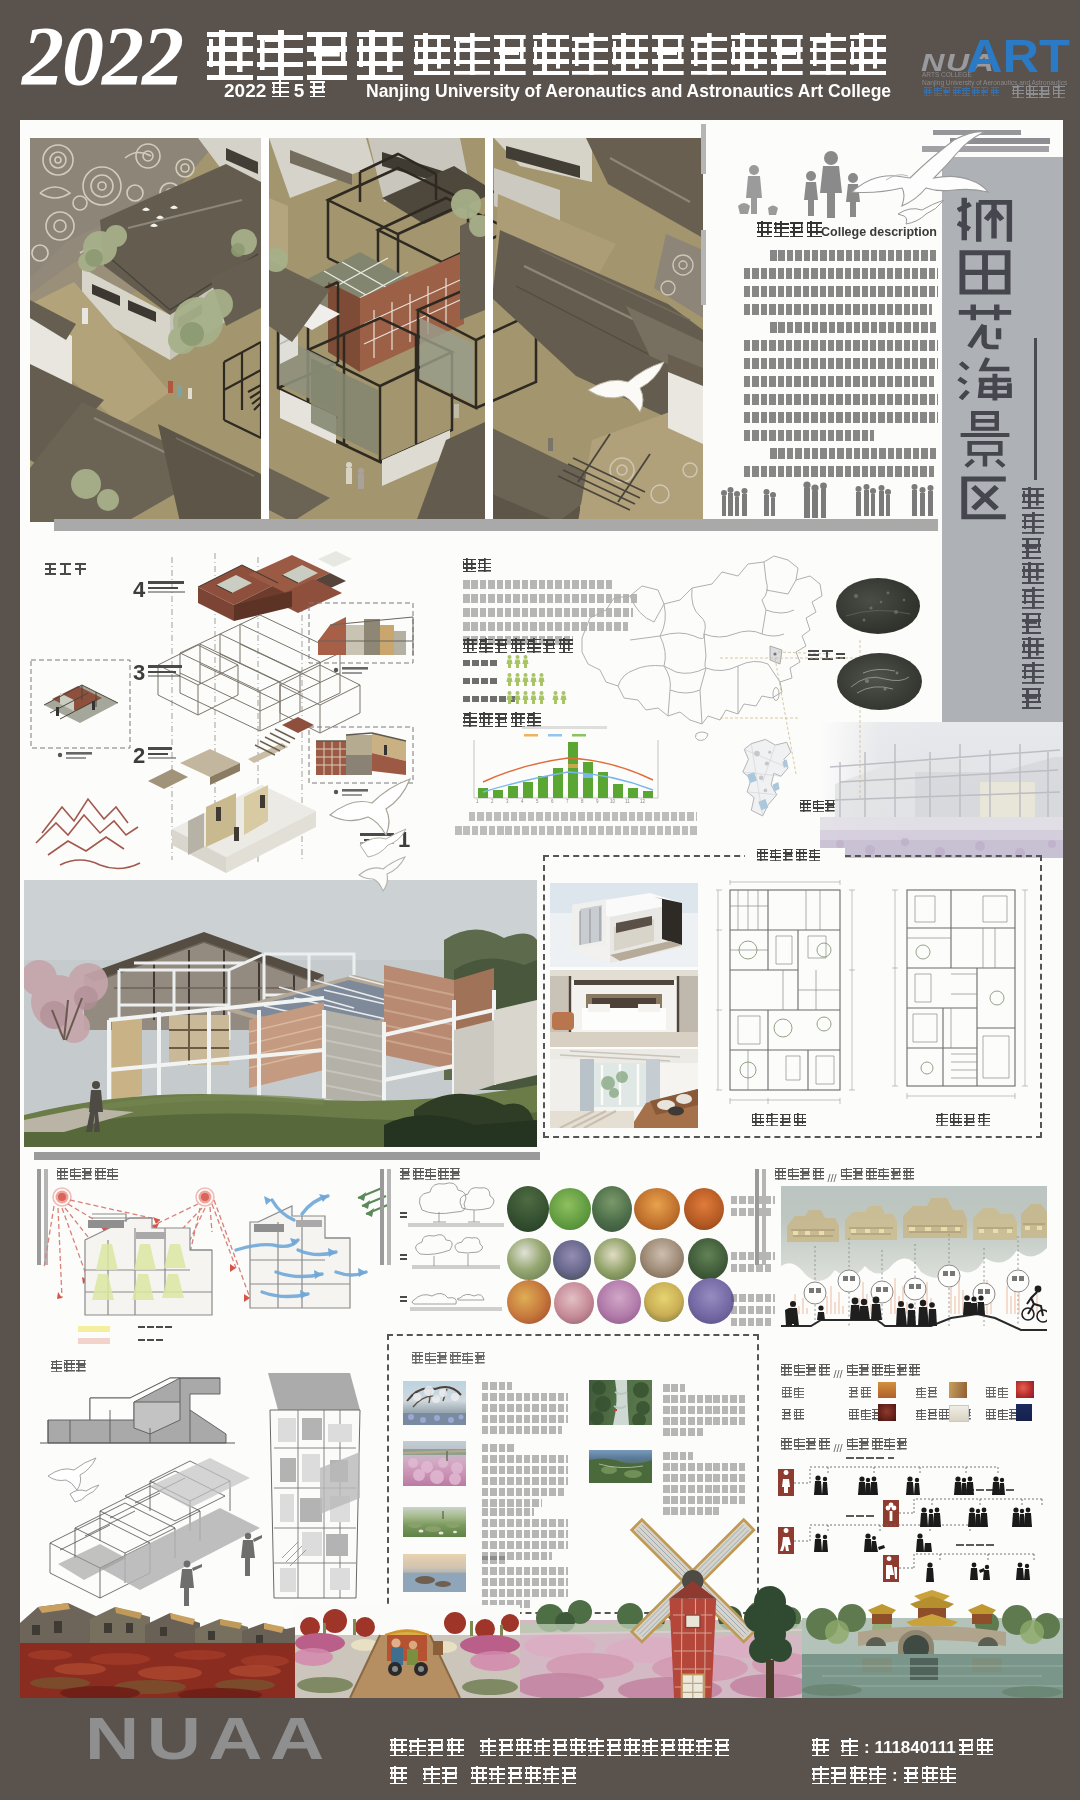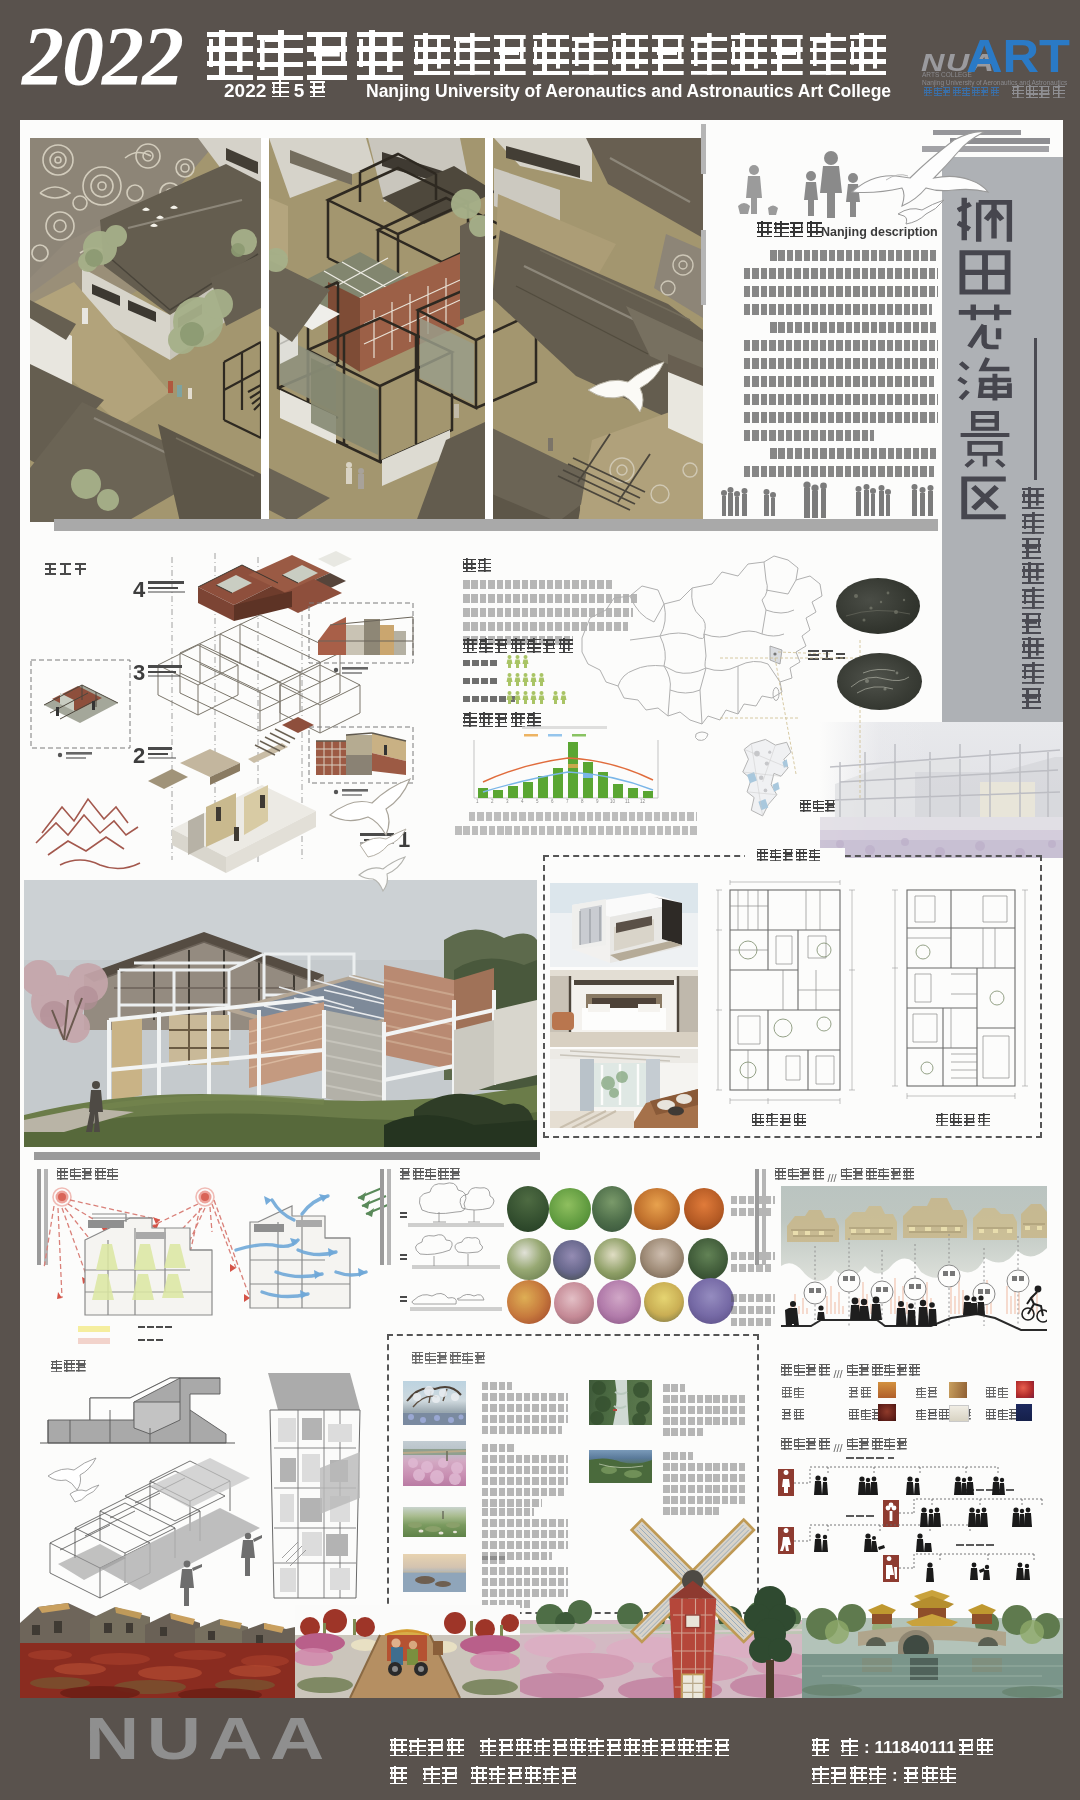--- a/index.html
+++ b/index.html
@@ -272,21 +272,21 @@
     <circle cx="95" cy="10" r="7"></circle>
         <path d="M87,18 L103,18 L106,45 L99,45 L99,70 L91,70 L91,45 L84,45 Z"></path>
     <circle cx="75" cy="28" r="5"></circle>
         <path d="M70,34 L80,34 L82,52 L78,52 L78,68 L72,68 L72,52 L68,52 Z"></path>
     <circle cx="117" cy="30" r="5"></circle>
         <path d="M112,36 L122,36 L124,54 L120,54 L120,69 L114,69 L114,54 L110,54 Z"></path>
    </g>
   </svg>
 
   <div class="abs" style="left:41px;top:83px;color:#333;"><span class="cn" style="width:15px;height:16px;margin-right:1.5px;"></span><span class="cn c2" style="width:15px;height:16px;margin-right:1.5px;"></span><span class="cn c3" style="width:15px;height:16px;margin-right:1.5px;"></span><span class="cn" style="width:15px;height:16px;"></span></div>
-  <div class="abs" style="left:105px;top:87px;color:#3a3a3a;font-size:12.5px;font-weight:bold;white-space:nowrap;">Nanjing description</div>
+  <div class="abs" style="left:105px;top:87px;color:#3a3a3a;font-size:12.5px;font-weight:bold;white-space:nowrap;">College description</div>
 
   <div class="abs" style="left:28px;top:112px;width:196px;color:#3f3f3f;">
     <div class="tl tld" style="left:26px;top:0;width:168px;height:11px;"></div>
     <div class="tl tld" style="left:0;top:18px;width:194px;height:11px;"></div>
     <div class="tl tld" style="left:0;top:36px;width:194px;height:11px;"></div>
     <div class="tl tld" style="left:0;top:54px;width:188px;height:11px;"></div>
     <div class="tl tld" style="left:26px;top:72px;width:168px;height:11px;"></div>
     <div class="tl tld" style="left:0;top:90px;width:194px;height:11px;"></div>
     <div class="tl tld" style="left:0;top:108px;width:194px;height:11px;"></div>
     <div class="tl tld" style="left:0;top:126px;width:190px;height:11px;"></div>

